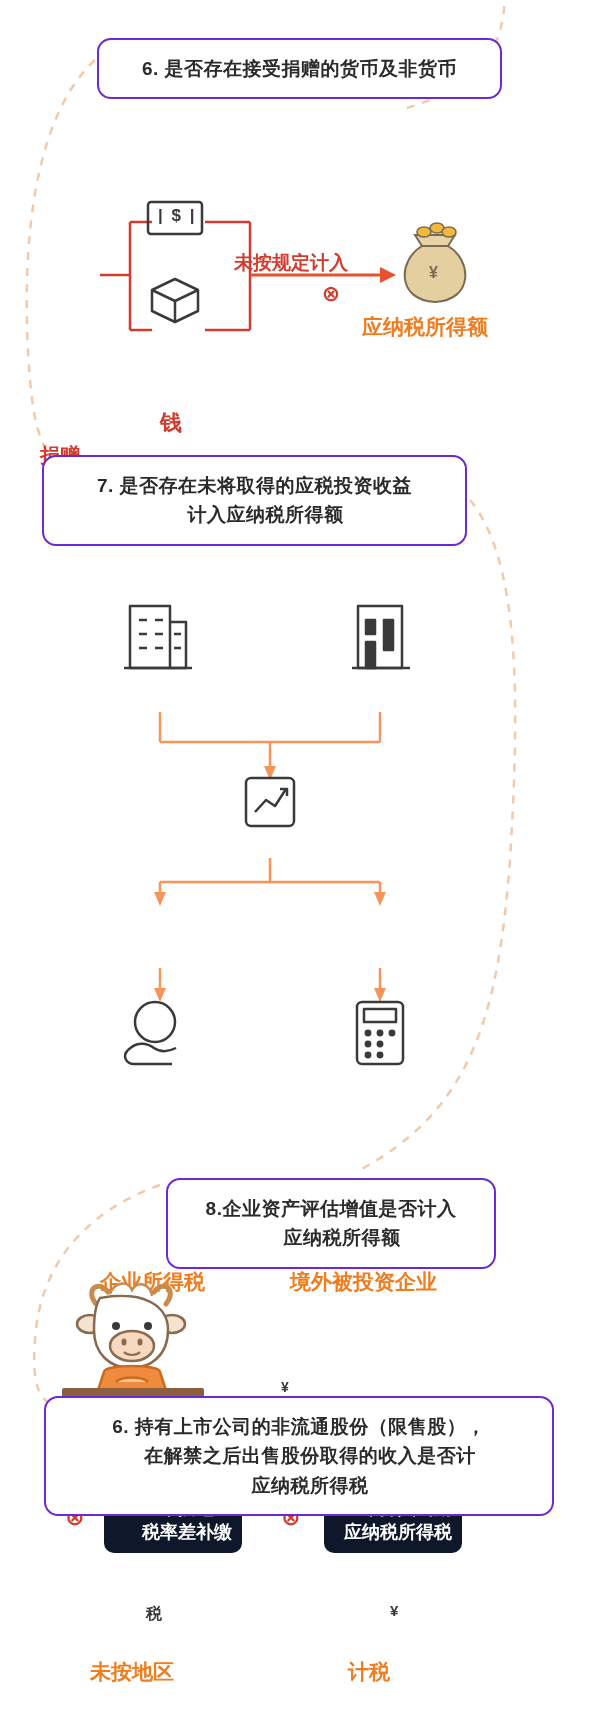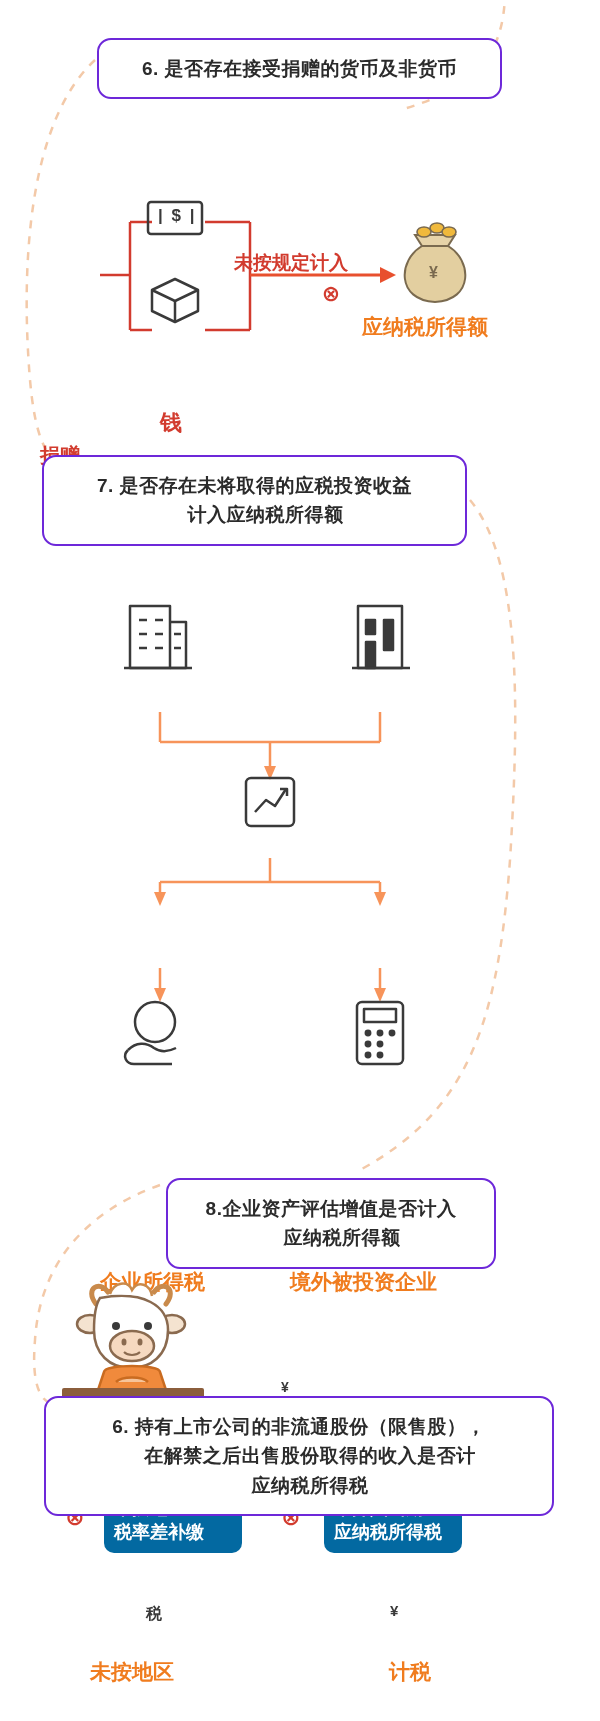--- a/index.html
+++ b/index.html
@@ -45,27 +45,27 @@
   }
   .rlabel{
     position:absolute;
     color:#D23B2E;
     font-weight:bold;
     font-size:20px;
     white-space:nowrap;
   }
   .pill{
     position:absolute;
-    background:#0369a1;
+    background:#0f172a;
     color:#ffffff;
     font-weight:bold;
     font-size:18px;
     border-radius:10px;
     padding:8px 10px;
-    text-align:left;
+    text-align:right;
     line-height:1.35;
     white-space:nowrap;
   }
   .xmark{
     position:absolute;
     width:22px;height:22px;
     border:2px solid #D23B2E;
     border-radius:50%;
     color:#D23B2E;
     font-size:15px;
@@ -223,21 +223,21 @@
       <span>未并入当期</span><br>
       <span>应纳税所得税</span>
     </div>
     <div class="xmark" style="left:62px;top:918px;border:none;font-size:23px;width:26px;">⊗</div>
     <div class="xmark" style="left:278px;top:918px;border:none;font-size:23px;width:26px;">⊗</div>
 
     <div style="position:absolute;left:146px;top:1014px;font-size:16px;font-weight:bold;color:#3a3a3a;">税</div>
     <div style="position:absolute;left:390px;top:1012px;font-size:15px;font-weight:bold;color:#3a3a3a;">¥</div>
 
     <div class="olabel" style="left:90px;top:1068px;font-size:21px;">未按地区</div>
-    <div class="olabel" style="left:348px;top:1068px;font-size:21px;margin-left:41px;">计税</div>
+    <div class="olabel" style="left:348px;top:1068px;font-size:21px;">计税</div>
   </div>
 
   <div class="qcard" style="left:166px;top:1178px;width:330px;">
     <span class="ln">8.企业资产评估增值是否计入</span>
     <span class="ln ind">应纳税所得额</span>
   </div>
 
   <svg class="icon" style="left:48px;top:1268px;" width="170" height="140" viewBox="0 0 170 140">
 
     <path d="M48,36 C36,20 52,12 60,24" fill="none" stroke="#C98A4B" stroke-width="5" stroke-linecap="round"></path>

